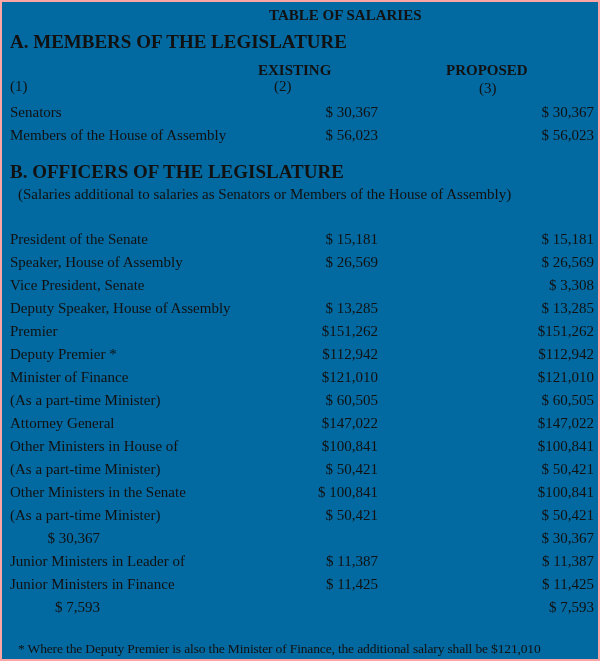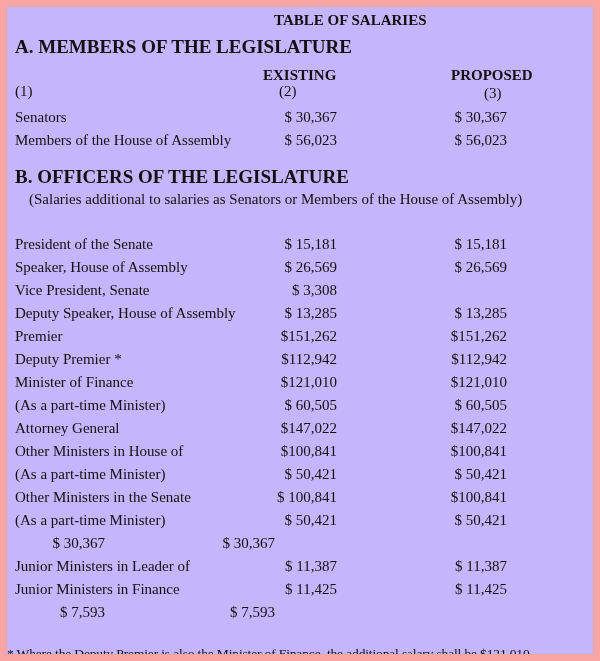--- a/index.html
+++ b/index.html
@@ -5,22 +5,22 @@
   html, body {
     margin: 0;
     padding: 0;
     background: #ffffff;
   }
   .page {
     position: relative;
     width: 600px;
     height: 661px;
     box-sizing: border-box;
-    border: 7px solid #fca5a5;
-    background: #c4b5fd;
+    border: 2px solid #fca5a5;
+    background: #0369a1;
     color: #111111;
     font-family: "Liberation Serif", "DejaVu Serif", serif;
     font-size: 15px;
     overflow: hidden;
   }
   .title {
     position: absolute;
     top: 5px;
     left: 267px;
     font-weight: bold;
@@ -31,21 +31,21 @@
     position: absolute;
     left: 8px;
     font-weight: bold;
     font-size: 19px;
     white-space: nowrap;
   }
   .a-heading { top: 29px; }
   .b-heading { top: 159px; }
   .note {
     position: absolute;
-    left: 22px;
+    left: 16px;
     top: 184px;
     font-size: 15px;
     white-space: nowrap;
   }
   .colhead {
     position: absolute;
     top: 60px;
     font-weight: bold;
     font-size: 15px;
     white-space: nowrap;
@@ -65,39 +65,40 @@
     left: 8px;
     width: 584px;
   }
   .rows-a { top: 99px; }
   .rows-b { top: 226px; }
   .row {
     display: flex;
     height: 23px;
     line-height: 23px;
     white-space: nowrap;
+    justify-content: space-between;
   }
   .row .lbl {
     width: 232px;
     flex: 0 0 auto;
     overflow: visible;
   }
   .row .v1 {
     width: 90px;
     flex: 0 0 auto;
     text-align: right;
   }
   .row .v2 {
     width: 170px;
     flex: 0 0 auto;
     text-align: right;
   }
   .footnote {
     position: absolute;
-    left: 0;
+    left: 16px;
     top: 639px;
     font-size: 13.5px;
     letter-spacing: -0.15px;
     white-space: nowrap;
   }
 </style>
 </head>
 <body>
 
 <div class="page">

